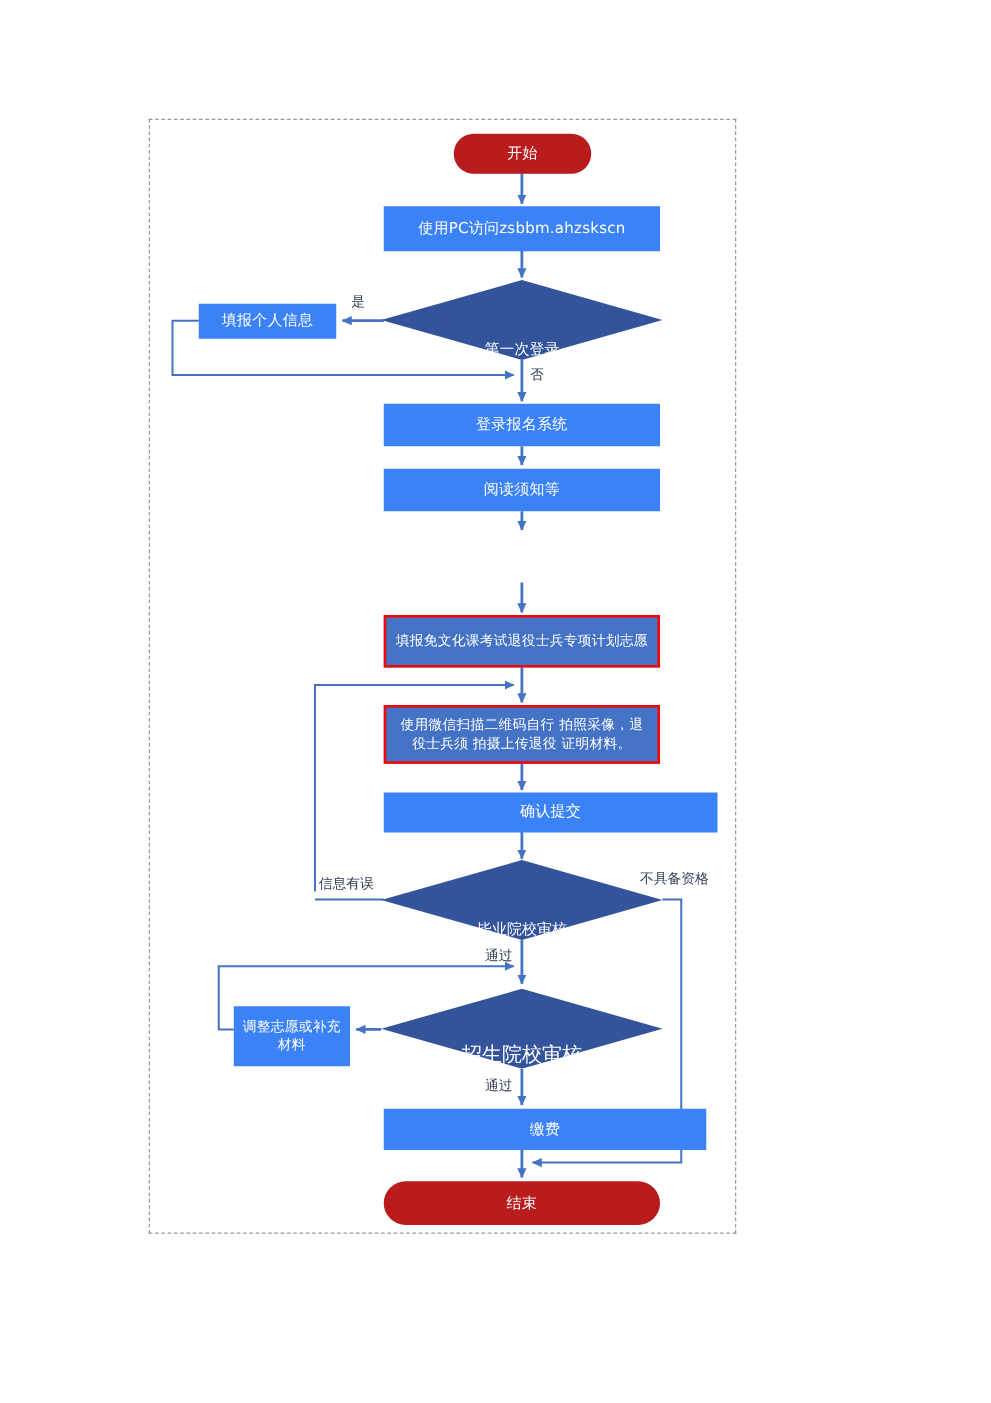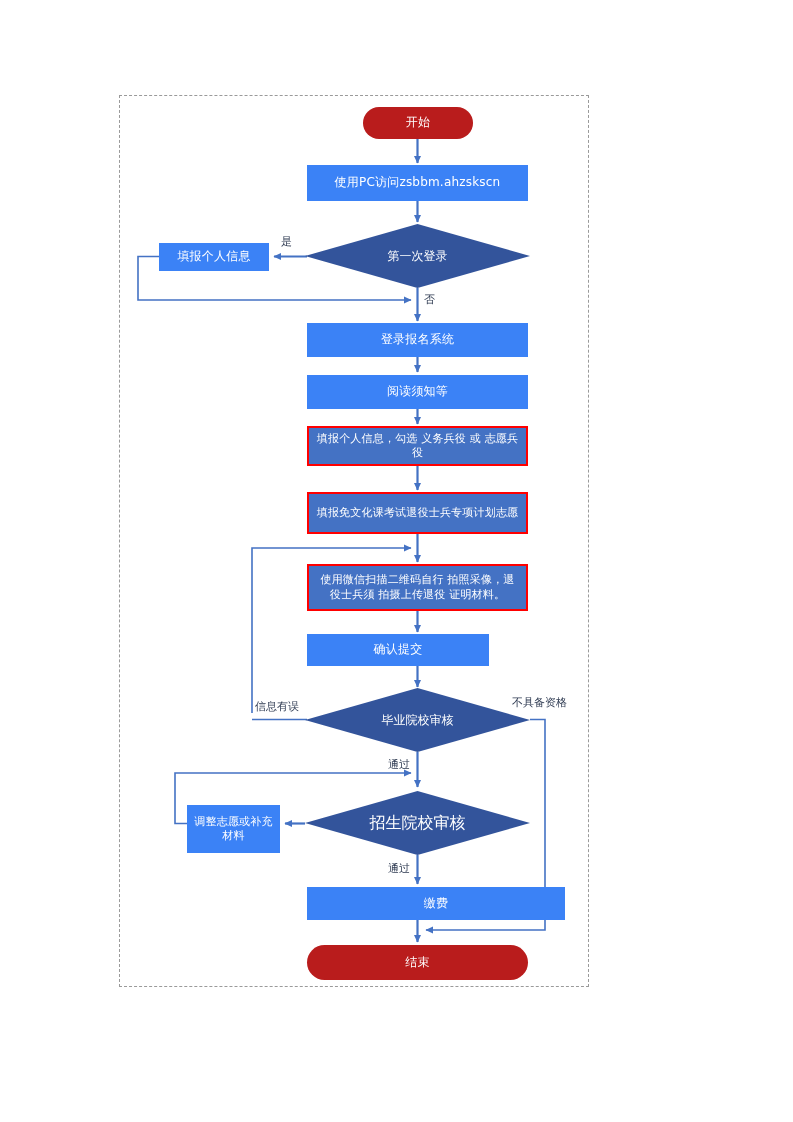--- a/index.html
+++ b/index.html
@@ -50,21 +50,21 @@
     background: #4472c4;
     border: 2px solid #ff0000;
   }
   .term {
     background: #b91c1c;
     border-radius: 999px;
   }
   .dec-wrap {
     position: absolute;
     display: flex;
-    align-items: center;
+    align-items: flex-end;
     justify-content: center;
   }
   .dec-shape {
     position: absolute;
     left: 0; top: 0;
     width: 100%;
     height: 100%;
     background: #33549b;
     clip-path: polygon(50% 0, 100% 50%, 50% 100%, 0 50%);
   }
@@ -164,33 +164,30 @@
     </div>
 
     <div class="node proc" style="left:307px; top:323px; width:221px; height:34px; font-size:12px;">
       <span>登录报名系统</span>
     </div>
 
     <div class="node proc" style="left:307px; top:375px; width:221px; height:34px; font-size:12px;">
       <span>阅读须知等</span>
     </div>
 
-    <div class="node proc-hl" style="left:307px; top:426px; width:221px; height:40px; font-size:11px; padding:0 6px;">
-      <span>填报个人信息，勾选 义务兵役 或 志愿兵役</span>
-    </div>
 
     <div class="node proc-hl" style="left:307px; top:492px; width:221px; height:42px; font-size:11px; padding:0 6px;">
       <span>填报免文化课考试退役士兵专项计划志愿</span>
     </div>
 
     <div class="node proc-hl" style="left:307px; top:564px; width:221px; height:47px; font-size:11px; padding:0 6px;">
       <span>使用微信扫描二维码自行 拍照采像，退役士兵须 拍摄上传退役 证明材料。</span>
     </div>
 
-    <div class="node proc" style="left:307px; top:634px; width:182px; height:32px; font-size:12px;">
+    <div class="node proc" style="left:307px; top:634px; width:267px; height:32px; font-size:12px;">
       <span>确认提交</span>
     </div>
 
     <div class="dec-wrap" style="left:305px; top:688px; width:225px; height:64px;">
       <div class="dec-shape"></div>
       <div class="dec-label" style="font-size:12px;">毕业院校审核</div>
     </div>
 
     <div class="node proc" style="left:187px; top:805px; width:93px; height:48px; font-size:11px; padding:0 4px;">
       <span>调整志愿或补充材料</span>

